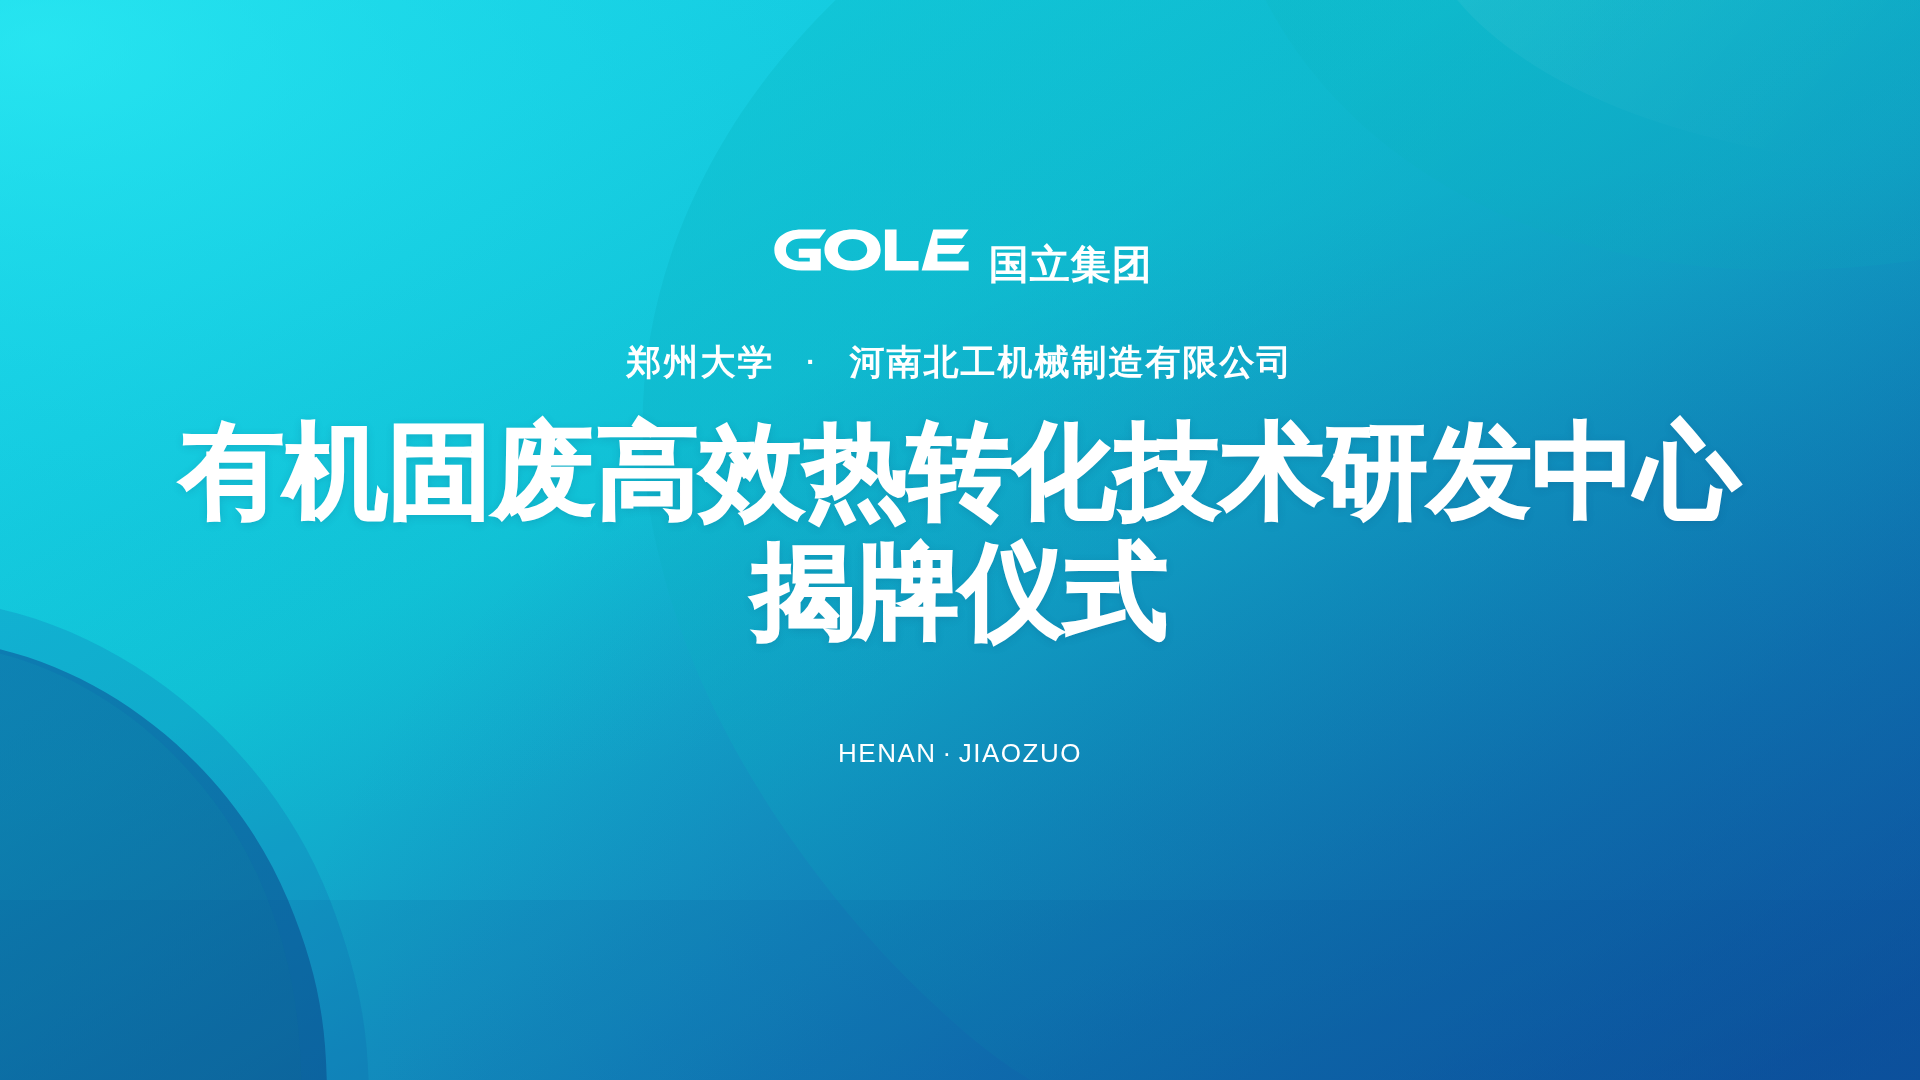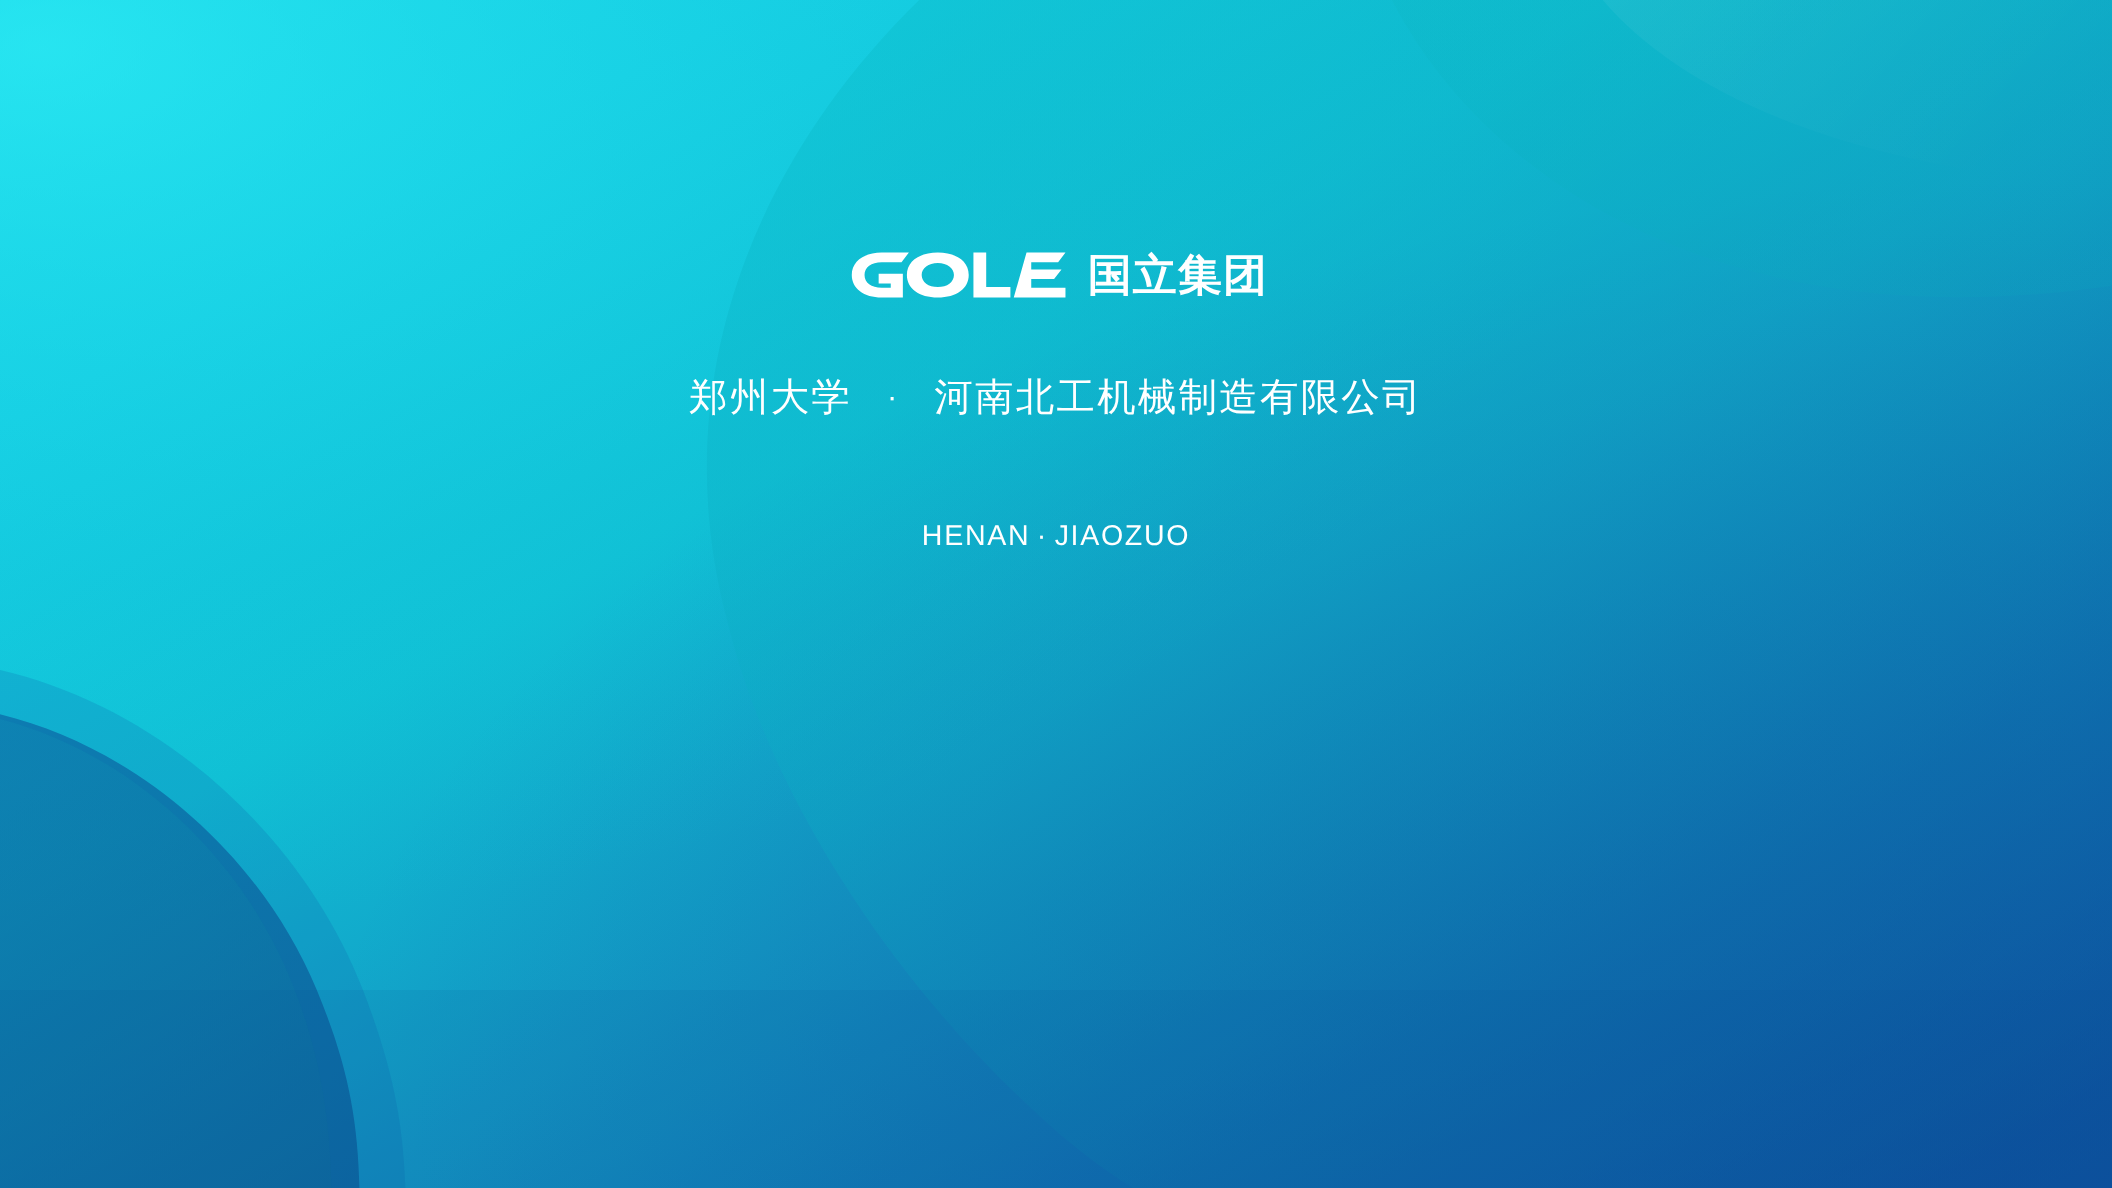--- a/index.html
+++ b/index.html
@@ -38,32 +38,32 @@
   }
   #logo-mark { display:block; height:44px; width:auto; }
   #logo-cn {
     color:#ffffff;
     font-size:40px;
     line-height:44px;
     letter-spacing:1px;
     font-weight:700;
     white-space:nowrap;
     position:relative;
-    top:1px;
+    top:14px;
   }
 
   
   #subtitle {
     margin-top:64px;
     color:#ffffff;
     font-size:35px;
     line-height:44px;
     letter-spacing:2px;
     white-space:nowrap;
-    font-weight:400;
+    font-weight:700;
   }
   #subtitle .dot { padding:0 20px; font-size:28px; position:relative; top:-3px; }
 
   
   #title-block {
     margin-top:22px;
     color:#ffffff;
     font-weight:900;
     letter-spacing:0px;
   }
@@ -203,19 +203,23 @@
       </svg>
       <span id="logo-cn">国立集团</span>
     </div>
 
     <div id="subtitle">
       <span>郑州大学</span>
       <span class="dot">·</span>
       <span>河南北工机械制造有限公司</span>
     </div>
 
+    <div id="title-block">
+      <span class="title-line l1">有机固废高效热转化技术研发中心</span>
+      <span class="title-line l2">揭牌仪式</span>
+    </div>
 
     <div id="footer-en">
       <span>HENAN</span><span class="dot">·</span><span>JIAOZUO</span>
     </div>
 
   </div>
 </div>
 
 </body></html>

